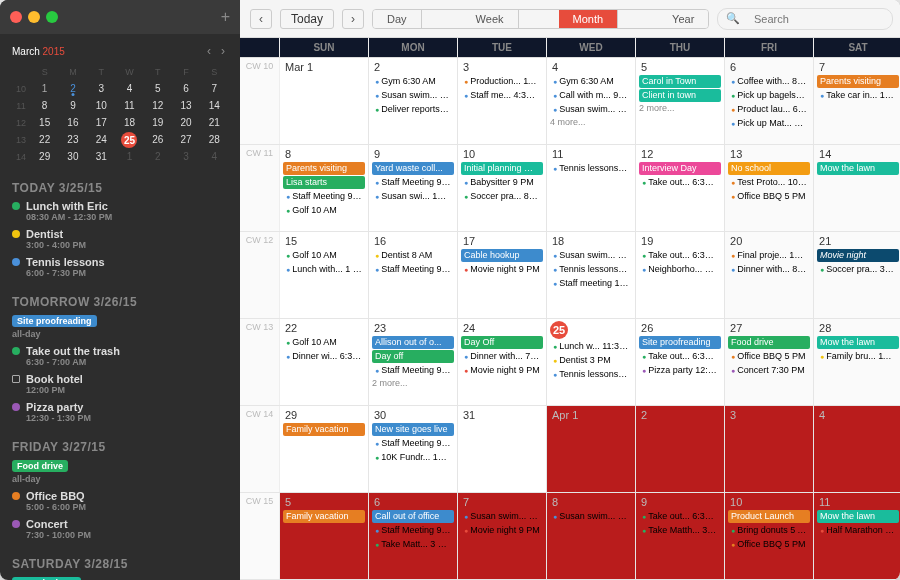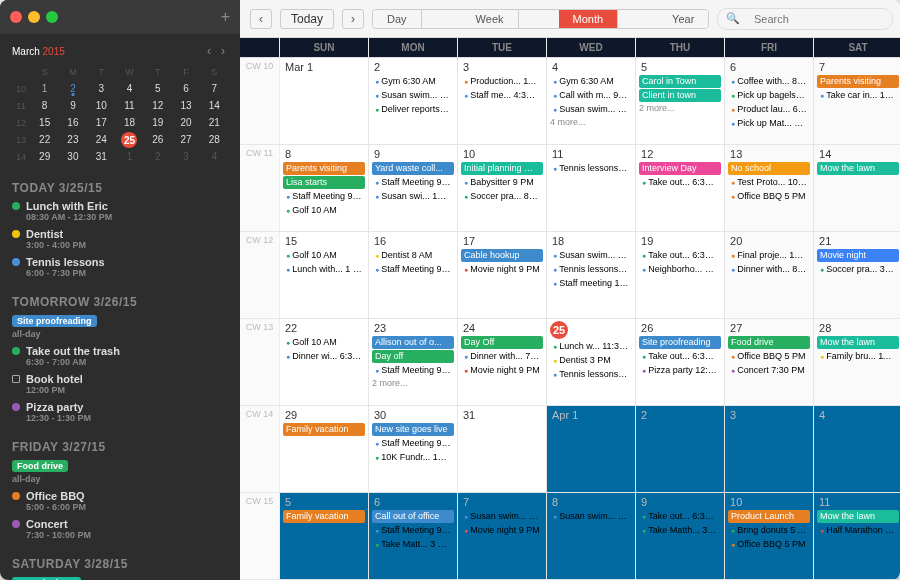--- a/index.html
+++ b/index.html
@@ -59,26 +59,26 @@
     .cal-event.dot-green::before { content: '●'; color: #27ae60; margin-right: 2px; font-size: 7px; }
     .cal-event.dot-orange::before { content: '●'; color: #e67e22; margin-right: 2px; font-size: 7px; }
     .cal-event.dot-red::before { content: '●'; color: #e74c3c; margin-right: 2px; font-size: 7px; }
     .cal-event.dot-purple::before { content: '●'; color: #9b59b6; margin-right: 2px; font-size: 7px; }
     .cal-event.dot-yellow::before { content: '●'; color: #f1c40f; margin-right: 2px; font-size: 7px; }
     .cal-event.bg-green { background: #27ae60; color: #fff; }
     .cal-event.bg-blue { background: #3d8bcd; color: #fff; }
     .cal-event.bg-orange { background: #e67e22; color: #fff; }
     .cal-event.bg-teal { background: #1abc9c; color: #fff; }
     .cal-event.bg-purple { background: #ec4899; color: #fff; }
-    .cal-event.bg-red { background: #3b82f6; color: #fff; }
+    .cal-event.bg-red { background: #0c4a6e; color: #fff; font-style: italic; }
     .cal-event.bg-yellow { background: #f39c12; color: #fff; }
     .cal-event.multiday { border-radius: 2px; }
     .more-link { font-size: 9px; color: #888; cursor: pointer; }
     .cal-day.weekend { background: #fafafa; }
-    .cal-day.other-month { background: #0369a1; }
+    .cal-day.other-month { background: #b91c1c; }
 
     
     .mini-grid { display: grid; grid-template-columns: 18px repeat(7, 1fr); gap: 1px; }
     .mini-cw { font-size: 9px; color: #555; text-align: center; line-height: 16px; }
     .mini-d { font-size: 10px; color: #aaa; text-align: center; line-height: 16px; cursor: pointer; position: relative; }
     .mini-d.cur-month { color: #ddd; }
   </style>
 </head>
 <body>
 

